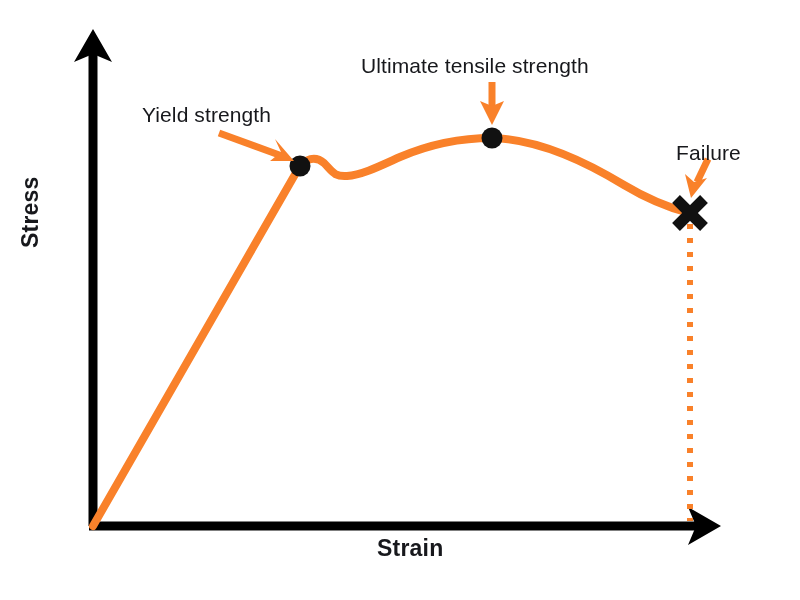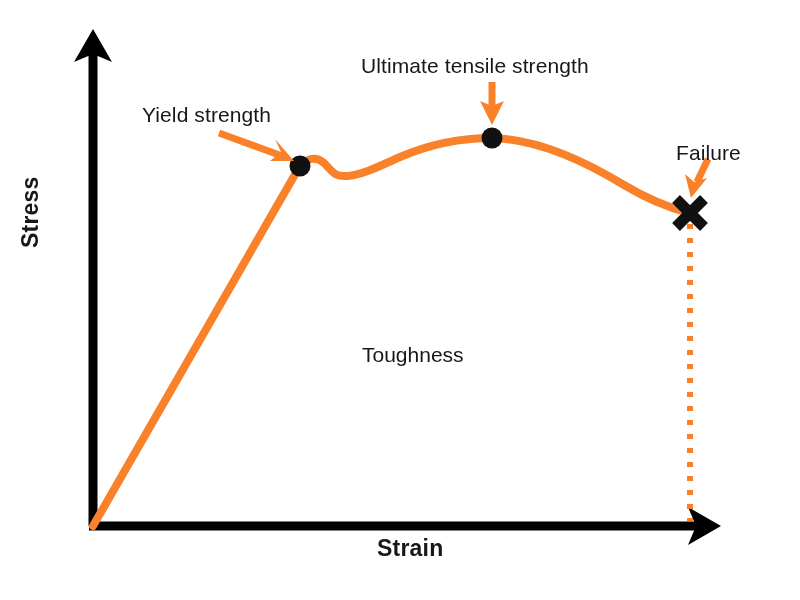--- a/index.html
+++ b/index.html
@@ -127,19 +127,18 @@
       <path d="M 691 198 L 685 174 L 694 182 L 707 178 Z" fill="#f9812a"></path>
     </g>
   </svg>
 
   <div class="lbl lbl-annotation" id="label-yield-strength">Yield strength</div>
 
   <div class="lbl lbl-annotation" id="label-uts">Ultimate tensile strength</div>
 
   <div class="lbl lbl-annotation" id="label-failure">Failure</div>
 
-  <div class="lbl lbl-region" id="label-toughness">Toughness</div>
 
   <div class="lbl lbl-axis" id="label-strain">Strain</div>
 
   <div class="lbl lbl-axis" id="label-stress">Stress</div>
 
 </div>
 
 </body></html>

